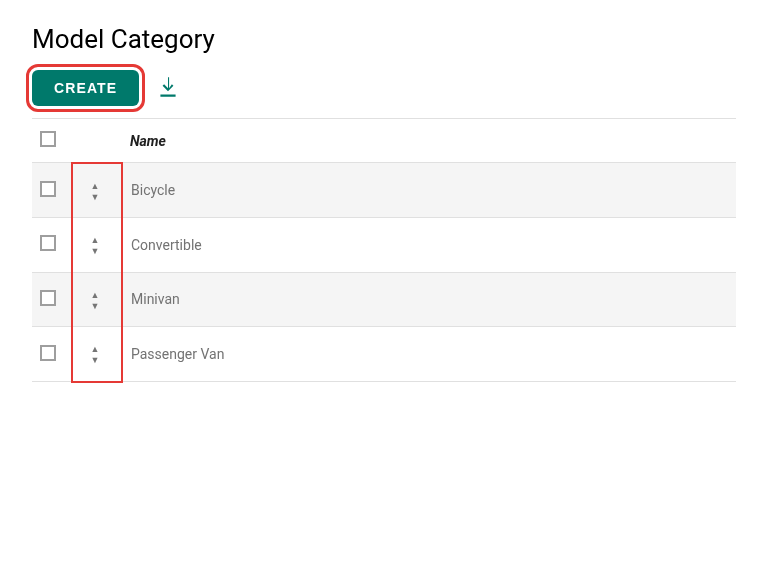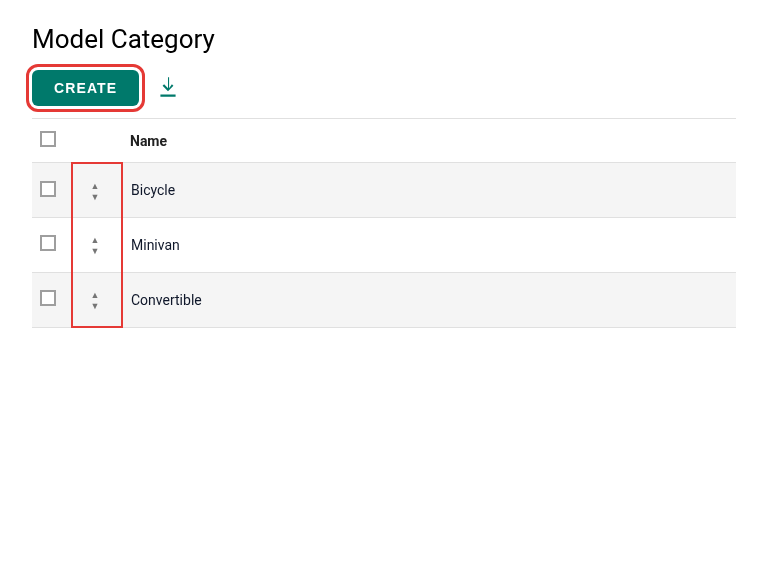--- a/index.html
+++ b/index.html
@@ -70,20 +70,21 @@
     .data-table thead tr {
       border-bottom: 1px solid #e0e0e0;
     }
 
     .data-table thead th {
       padding: 12px 8px;
       text-align: left;
       font-weight: 700;
       font-size: 14px;
       color: #212121;
+      font-style: italic;
     }
 
     .data-table thead th.checkbox-col {
       width: 40px;
     }
 
     .data-table thead th.sort-col {
       width: 50px;
     }
 
@@ -95,21 +96,21 @@
       background-color: #f5f5f5;
     }
 
     .data-table tbody tr:nth-child(even) {
       background-color: #ffffff;
     }
 
     .data-table tbody td {
       padding: 12px 8px;
       font-size: 14px;
-      color: #0f172a;
+      color: #737373;
       vertical-align: middle;
     }
 
     .data-table tbody td.checkbox-col {
       width: 40px;
     }
 
     .data-table tbody td.sort-col {
       width: 50px;
     }
@@ -213,27 +214,37 @@
           <td class="name-cell">Bicycle</td>
         </tr>
         <tr>
           <td class="checkbox-col"><span class="checkbox"></span></td>
           <td class="sort-col sort-col-bordered"><div class="sort-handle-wrapper">
               <div class="sort-arrows">
                 <span class="arrow-up"></span>
                 <span class="arrow-down"></span>
               </div>
             </div></td>
+          <td class="name-cell">Convertible</td>
+        </tr>
+        <tr>
+          <td class="checkbox-col"><span class="checkbox"></span></td>
+          <td class="sort-col sort-col-bordered"><div class="sort-handle-wrapper">
+              <div class="sort-arrows">
+                <span class="arrow-up"></span>
+                <span class="arrow-down"></span>
+              </div>
+            </div></td>
           <td class="name-cell">Minivan</td>
         </tr>
         <tr>
           <td class="checkbox-col"><span class="checkbox"></span></td>
           <td class="sort-col sort-col-bordered"><div class="sort-handle-wrapper">
               <div class="sort-arrows">
                 <span class="arrow-up"></span>
                 <span class="arrow-down"></span>
               </div>
             </div></td>
-          <td class="name-cell">Convertible</td>
+          <td class="name-cell">Passenger Van</td>
         </tr>
       </tbody>
   </table>
 </div>
 
 </body></html>

